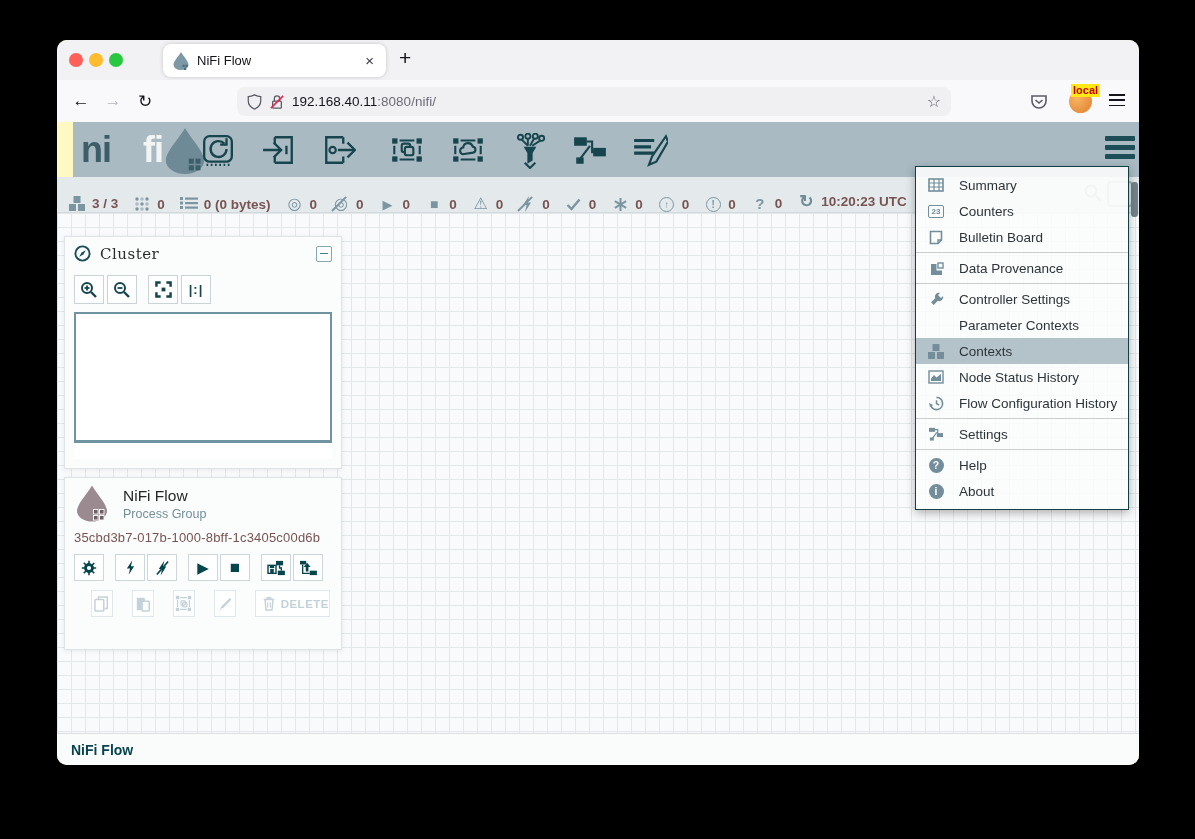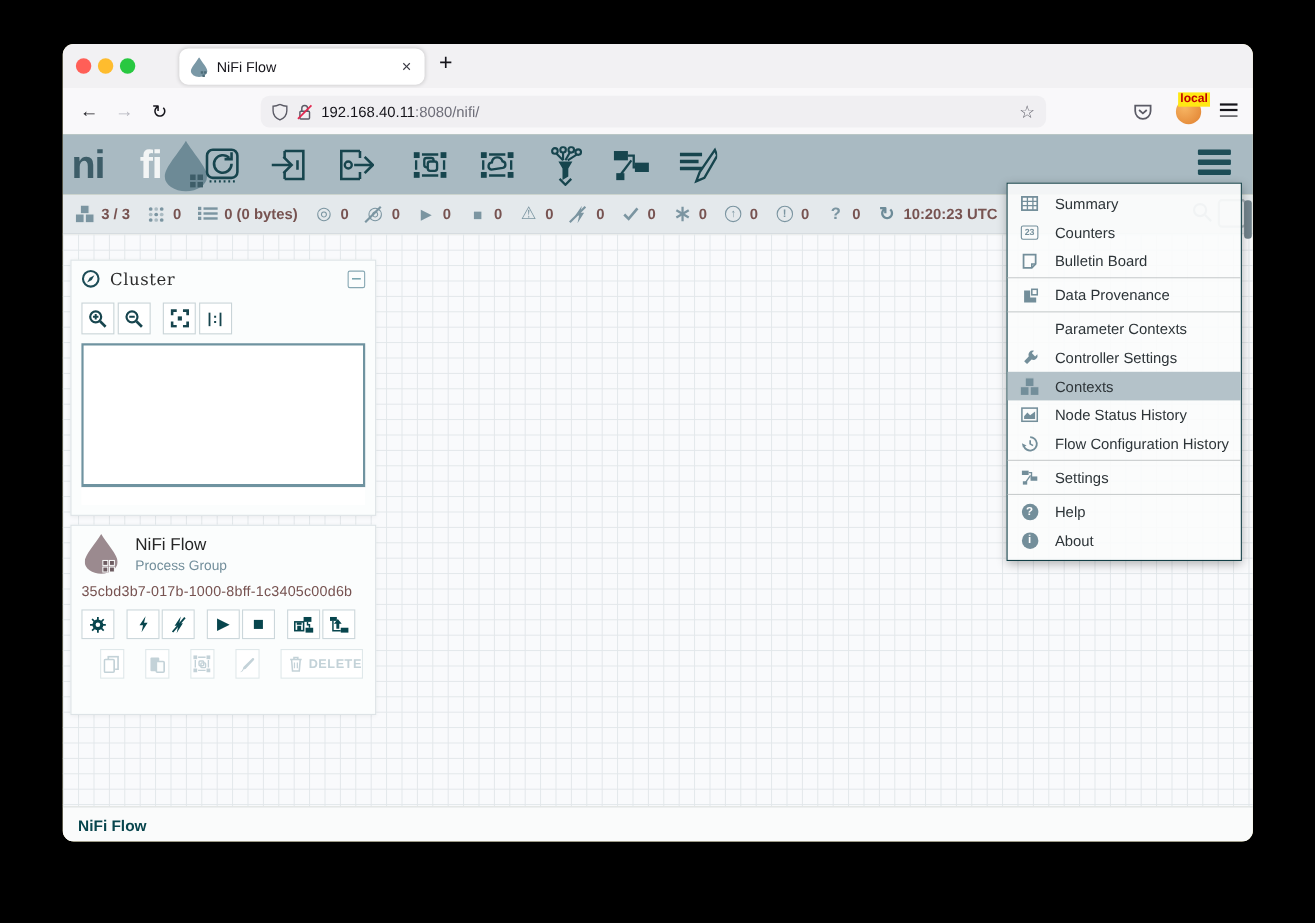--- a/index.html
+++ b/index.html
@@ -20,29 +20,29 @@
   .urlbar { position:absolute; left:180px; top:47px; width:714px; height:29px; background:#f0eff2; border-radius:8px; display:flex; align-items:center; padding:0 10px; }
   .url-host { font-size:13.5px; color:#15141a; margin-left:8px; }
   .url-path { font-size:13.5px; color:#6d6d78; }
   .url-star { margin-left:auto; font-size:16px; color:#5b5b66; }
   .avatar { position:absolute; left:1012px; top:50px; width:23px; height:23px; border-radius:50%; background:radial-gradient(circle at 35% 35%, #f7b563, #e07f2e); }
   .avatar-badge { position:absolute; left:1014px; top:44px; background:#ffe814; color:#c00000; font-size:11px; font-weight:bold; padding:0 2px; line-height:13px; }
   .fxmenu { position:absolute; left:1052px; top:54px; width:16px; }
   .fxmenu div { height:1.8px; background:#15141a; margin-bottom:3.5px; }
 
   
-  .nifi-header { position:absolute; left:0; top:82px; width:100%; height:55px; background:#a9bac2; }
+  .nifi-header { position:absolute; left:16px; top:82px; width:100%; height:55px; background:#a9bac2; }
   .logo { position:absolute; left:8px; top:6px; display:flex; align-items:flex-start; font-weight:900; font-size:36px; letter-spacing:-1px; line-height:44px; }
   .logo .ni { color:#3d5d68; } .logo .fi { color:#f3f5f5;padding-left:32px; }
   .comp-icon { position:absolute; top:11px; color:#17454e; }
   .global-menu { position:absolute; right:20px; top:14px; width:30px; cursor:pointer; }
   .global-menu div { height:5px; background:#1d4d57; margin-bottom:4px; border-radius:1px; }
 
   
-  .statusbar { position:absolute; left:0; top:137px; width:100%; height:36px; background:#e4e9ec; border-bottom:1px solid #d3d9dc; display:flex; align-items:center; padding-left:10px; color:#7b95a1; }
+  .statusbar { position:absolute; left:0; top:137px; width:100%; height:36px; background:#e4e9ec; border-bottom:1px solid #d3d9dc; display:flex; align-items:flex-end; padding-left:10px; color:#7b95a1; }
   .st { display:flex; align-items:center; margin-right:14px; }
   .st .ic { display:flex; align-items:center; justify-content:center; width:20px; }
   .st .val { font-size:13.5px; font-weight:bold; color:#775351; margin-left:5px; white-space:nowrap; }
   .uch { font-size:16px; line-height:1; }
   .slashwrap { position:relative; display:inline-block; }
   .slashwrap::after { content:""; position:absolute; left:-2px; top:7px; width:20px; height:1.8px; background:#7b95a1; transform:rotate(-45deg); }
   .circ { display:inline-flex; width:15px; height:15px; border:1.6px solid #7b95a1; border-radius:50%; align-items:center; justify-content:center; font-size:10px; font-weight:bold; color:#7b95a1; line-height:1; }
   .refresh-ch { font-size:17px; color:#6d8b98; font-weight:bold; }
   .faint-search { position:absolute; left:1026px; top:6px; color:#97a5ac; }
   .faint-box { position:absolute; left:1050px; top:4px; width:26px; height:26px; border:2px solid #a9b4ba; border-radius:4px; }
@@ -529,30 +529,30 @@
       <span class="mic">
           <svg width="15" height="15" viewBox="0 0 15 15">
             <path d="M2 3v11h11v-4.5H7.5V3z" fill="currentColor"></path>
             <rect x="9" y="2" width="5" height="5" fill="none" stroke="currentColor" stroke-width="1.4"></rect>
           </svg>
         </span>
       <span>Data Provenance</span>
     </div>
     <div class="msep"></div>
     <div class="mi">
+      <span class="mic">
+          <svg width="15" height="15" viewBox="0 0 16 16">
+            <path d="M15 4.2a4.2 4.2 0 0 1-5.6 5.2L5 13.8 2.2 11l4.4-4.4A4.2 4.2 0 0 1 11.8 1L9.6 3.2l3.2 3.2z" fill="currentColor"></path>
+          </svg>
+        </span>
+      <span>Controller Settings</span>
+    </div>
+    <div class="mi">
       <span class="mic"></span>
       <span>Parameter Contexts</span>
-    </div>
-    <div class="mi">
-      <span class="mic">
-          <svg width="15" height="15" viewBox="0 0 16 16">
-            <path d="M15 4.2a4.2 4.2 0 0 1-5.6 5.2L5 13.8 2.2 11l4.4-4.4A4.2 4.2 0 0 1 11.8 1L9.6 3.2l3.2 3.2z" fill="currentColor"></path>
-          </svg>
-        </span>
-      <span>Controller Settings</span>
     </div>
     <div class="mi hl">
       <span class="mic">
           <svg width="18" height="17" viewBox="0 0 18 17">
             <g fill="currentColor" stroke="#b4c2c9" stroke-width="1">
               <rect x="5" y="0.5" width="8" height="8"></rect>
               <rect x="0.5" y="8.5" width="8" height="8"></rect>
               <rect x="9.5" y="8.5" width="8" height="8"></rect>
             </g>
           </svg>

